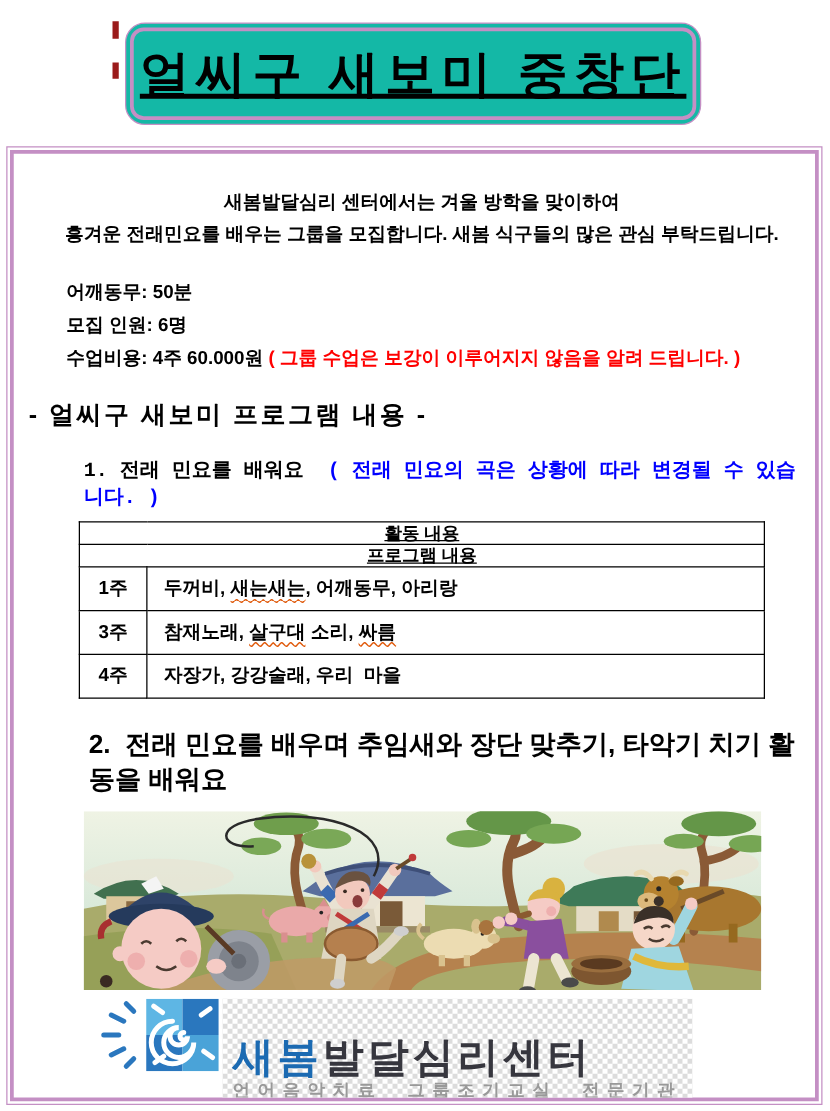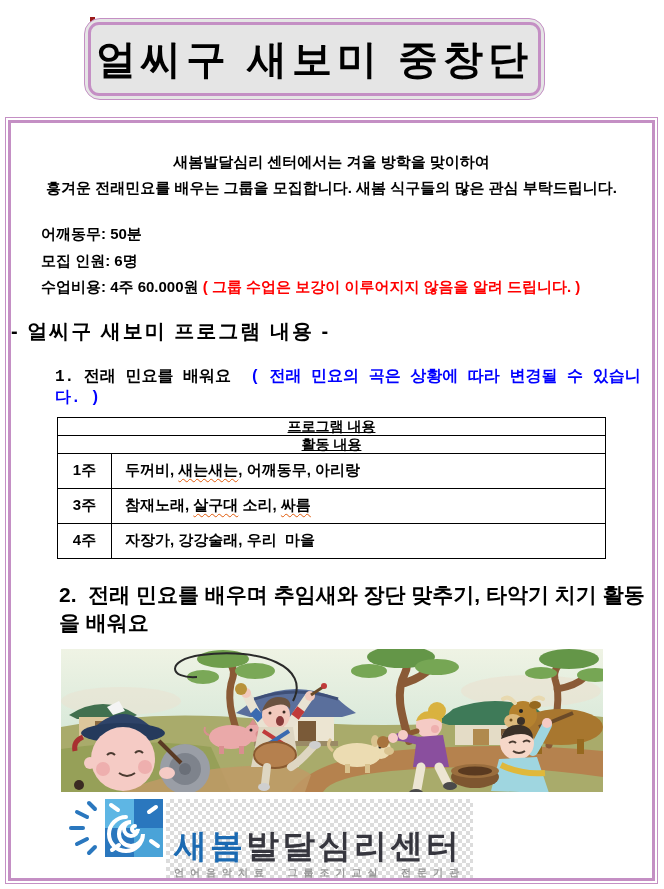--- a/index.html
+++ b/index.html
@@ -7,37 +7,37 @@
     --logo-blue:#1b6ab2; --logo-dark:#36363e; --logo-gray:#999999;
   }
   *{box-sizing:border-box;}
   html,body{margin:0;padding:0;}
   body{
     width:664px;height:889px;background:#ffffff;overflow:hidden;position:relative;
     font-family:"Liberation Sans",sans-serif;color:#000;
   }
   
   .title-outer{
-    position:absolute;left:84px;top:18px;width:461px;height:82px;
-    border:1px solid var(--accent);border-radius:16px;padding:3px;background:#e5e5e5;
+    position:absolute;left:100px;top:18px;width:461px;height:82px;
+    border:1px solid var(--accent);border-radius:16px;padding:3px;background:#14b8a6;text-decoration:underline;
   }
   .title-inner{
     width:100%;height:100%;border:3px solid var(--accent);border-radius:11px;
     display:flex;align-items:center;justify-content:center;
   }
   .page-title{font-size:40px;font-weight:900;letter-spacing:5px;margin:0;white-space:nowrap;}
   .red-mark{position:absolute;width:5px;background:#9b1b1b;}
   #red-mark-1{left:90px;top:17px;height:14px;}
   #red-mark-2{left:90px;top:50px;height:13px;}
   
   .main-outer{
     position:absolute;left:5px;top:117px;width:653px;height:767px;
     border:1px solid var(--accent);padding:2px;background:#fff;
   }
-  .main-inner{width:100%;height:100%;border:3px solid var(--accent);overflow:hidden;}
+  .main-inner{width:100%;height:100%;border:3px solid var(--accent);overflow:hidden;padding-left:12px;}
   
   .intro{margin-top:26px;text-align:center;font-size:15px;font-weight:700;line-height:26px;}
   .details{margin:20px 0 0 30px;font-size:15px;font-weight:700;line-height:26.6px;}
   .details .line{white-space:pre-wrap;}
   .details .indent{padding-left:16px;}
   .program-header{margin-top:17px;text-align:left;font-size:20px;font-weight:700;letter-spacing:2px;}
   .item1{margin:21px 0 0 44px;font-size:16px;font-weight:700;white-space:pre-wrap;font-family:Liberation Mono, monospace;}
   .item2{margin:22px 0 0 48px;font-size:21px;font-weight:700;white-space:pre-wrap;}
   .seg-red{color:var(--red);}
   .seg-blue{color:var(--blue);}
@@ -58,21 +58,21 @@
   .logo{margin:7px 0 0 57px;display:flex;align-items:flex-start;width:553px;}
   .logo-icon{flex:0 0 auto;}
   .logo-text{
     margin-left:3px;padding:1px 8px 3px 8px;
     background:repeating-conic-gradient(#dcdcdc 0% 25%, #ffffff 0% 50%);
     background-size:8px 8px;
   }
   .logo-main{font-size:33px;font-weight:800;letter-spacing:3px;line-height:36px;white-space:nowrap;margin-top:28px;}
   .logo-blue{color:var(--logo-blue);}
   .logo-dark{color:var(--logo-dark);}
-  .logo-sub{font-size:10px;font-weight:700;color:var(--logo-gray);letter-spacing:6px;line-height:17px;white-space:pre-wrap;}
+  .logo-sub{font-size:14px;font-weight:700;color:var(--logo-gray);letter-spacing:6px;line-height:17px;white-space:pre-wrap;}
 </style>
 </head>
 <body>
 
 <div class="red-mark" id="red-mark-1"></div>
 <div class="red-mark" id="red-mark-2"></div>
 
 <div class="title-outer">
   <div class="title-inner">
     <h1 class="page-title">얼씨구 새보미 중창단</h1>
@@ -93,24 +93,24 @@
       <div class="line"><span>수업비용: 4주 60.000원 </span><span class="seg-red">( 그룹 수업은 보강이 이루어지지 않음을 알려 드립니다. )</span></div>
     </div>
 
     <div class="program-header">- 얼씨구 새보미 프로그램 내용 -</div>
 
     <div class="item1"><span>1. 전래 민요를 배워요  </span><span class="seg-blue">( 전래 민요의 곡은 상황에 따라 변경될 수 있습니다. )</span></div>
 
     <table class="program">
       <tbody>
         <tr>
+          <td class="th-cell" colspan="2"><span>활동 내용</span></td>
+        </tr>
+        <tr>
           <td class="th-cell" colspan="2"><span>프로그램 내용</span></td>
-        </tr>
-        <tr>
-          <td class="th-cell" colspan="2"><span>활동 내용</span></td>
         </tr>
         <tr>
           <td class="week">1주</td>
           <td class="content"><span>두꺼비, </span><span class="seg-wavy">새는새는</span><span>, 어깨동무, 아리랑</span></td>
         </tr>
         <tr>
           <td class="week">3주</td>
           <td class="content"><span>참재노래, </span><span class="seg-wavy">살구대</span><span> 소리, </span><span class="seg-wavy">싸름</span></td>
         </tr>
         <tr>

